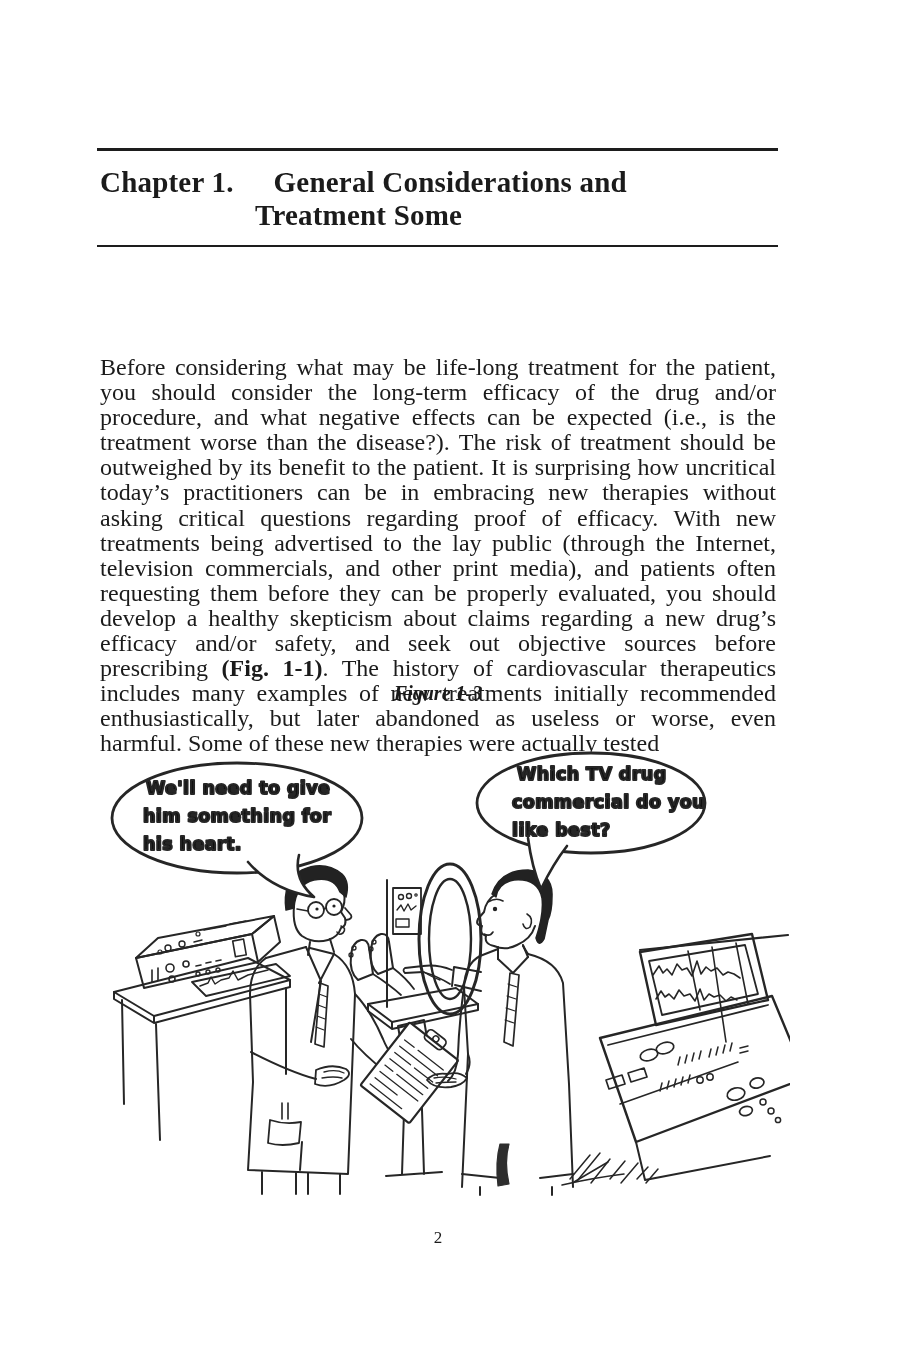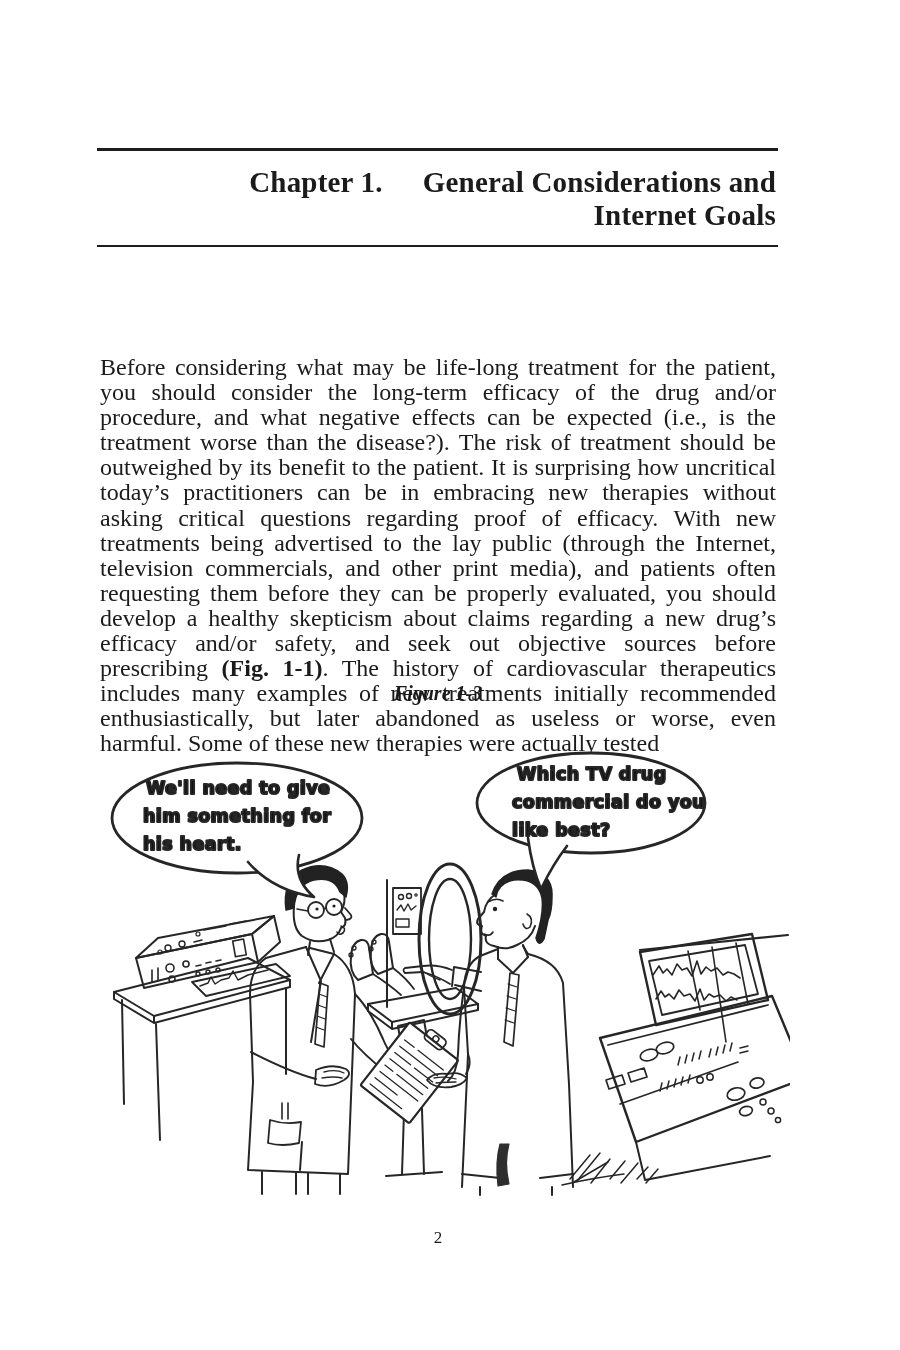--- a/index.html
+++ b/index.html
@@ -12,21 +12,21 @@
     overflow:hidden;
   }
   .page{position:absolute;inset:0;}
 
   .rule{position:absolute;left:97px;width:681px;background:#1d1d1d;}
   .rule-top{top:148px;height:3px;}
   .rule-bottom{top:245px;height:2px;}
 
   .chapter-heading{
     position:absolute;left:100px;top:166px;width:676px;
-    text-align:right;font-weight:bold;font-size:29px;line-height:33px;
+    text-align:left;font-weight:bold;font-size:29px;line-height:33px;
     letter-spacing:0.2px;
   }
   .chapter-heading .chap-label{margin-right:40px;}
   .chapter-heading .line2{padding-left:155px;}
 
   .body-para{
     position:absolute;left:100px;top:331px;width:676px;
     font-size:24px;line-height:25.1px;
     text-align:justify;text-justify:inter-word;
   }
@@ -53,21 +53,21 @@
 <body>
 
 <div class="page">
 
   <div class="rule rule-top"></div>
 
   <div class="chapter-heading">
     <div>
       <span class="chap-label">Chapter 1.</span><span>General Considerations and</span>
     </div>
-    <div class="line2">Internet Goals</div>
+    <div class="line2">Treatment Some</div>
   </div>
 
   <div class="rule rule-bottom"></div>
 
   <p class="body-para"><span>Before considering what may be life-long treatment for the patient, you should consider the long-term efficacy of the drug and/or procedure, and what negative effects can be expected (i.e., is the treatment worse than the disease?). The risk of treatment should be outweighed by its benefit to the patient. It is surprising how uncritical today’s practitioners can be in embracing new therapies without asking critical questions regarding proof of efficacy. With new treatments being advertised to the lay public (through the Internet, television commercials, and other print media), and patients often requesting them before they can be properly evaluated, you should develop a healthy skepticism about claims regarding a new drug’s efficacy and/or safety, and seek out objective sources before prescribing </span><span class="figref">(Fig. 1-1)</span><span>. The history of cardiovascular therapeutics includes many examples of new treatments initially recommended enthusiastically, but later abandoned as useless or worse, even harmful. Some of these new therapies were actually tested</span></p>
 
   <div class="figure-caption">Figure 1-3</div>
 
   <svg class="cartoon" viewBox="0 0 690 455" xmlns="http://www.w3.org/2000/svg">
     <g stroke="#262626" fill="none" stroke-width="2" stroke-linecap="round" stroke-linejoin="round">

